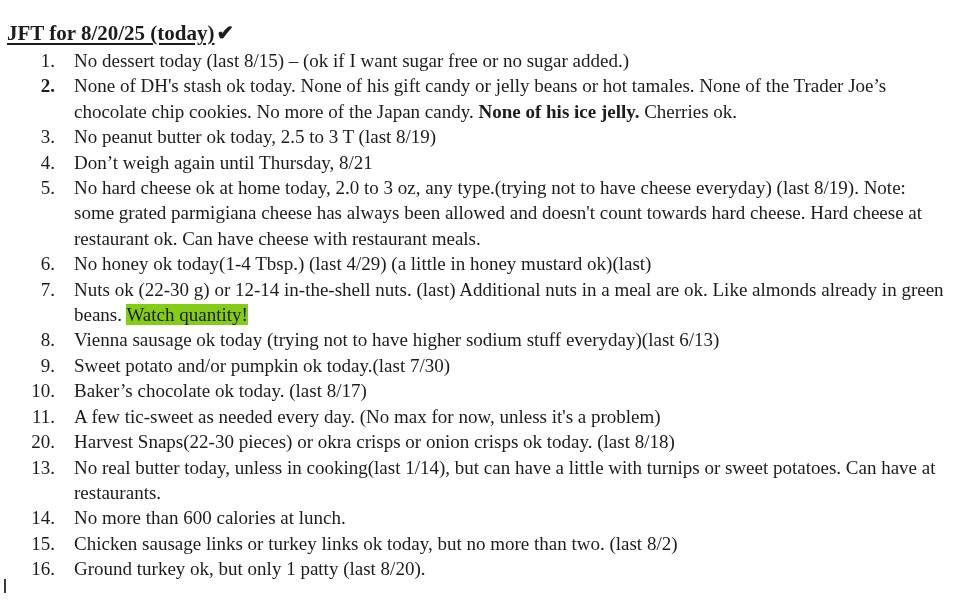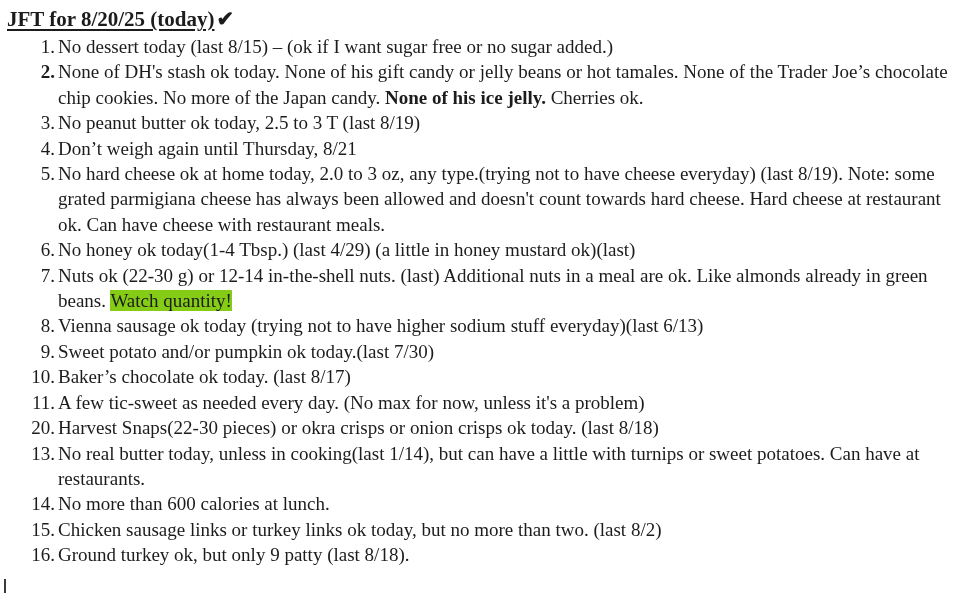--- a/index.html
+++ b/index.html
@@ -6,21 +6,21 @@
   body {
     width: 960px; height: 600px;
     font-family: "Liberation Serif", serif;
     color: #1c1c1c;
     overflow: hidden;
   }
   .page {
     position: relative;
     width: 960px; height: 600px;
     box-sizing: border-box;
-    padding: 6px 6px 0 7px;
+    padding: 20px 6px 0 7px;
   }
   .title-line {
     font-size: 21px;
     font-weight: bold;
     line-height: 27px;
     white-space: nowrap;
   }
   .title-text {
     text-decoration: underline;
     text-decoration-thickness: 2px;
@@ -36,21 +36,21 @@
   .row {
     display: flex;
     font-size: 19px;
     line-height: 25.4px;
   }
   .num {
     flex: 0 0 48px;
     text-align: right;
   }
   .txt {
-    margin-left: 3px;
+    margin-left: 19px;
     flex: 1;
     padding-right: 4px;
   }
   .b { font-weight: bold; }
   .hl { background: #84cc16; }
   .sq {
     text-decoration-style: wavy;
     text-decoration-color: #ff5a52;
     text-decoration-thickness: 1px;
     text-underline-offset: 2px;
@@ -127,17 +127,17 @@
       <div class="row">
         <span class="num">14.</span>
         <span class="txt"><span>No more than 600 calories at lunch.</span></span>
       </div>
       <div class="row">
         <span class="num">15.</span>
         <span class="txt"><span>Chicken sausage links or turkey links ok today, but no more than two. (last 8/2)</span></span>
       </div>
       <div class="row">
         <span class="num">16.</span>
-        <span class="txt"><span>Ground turkey ok, but only 9 patty (last 8/18).</span></span>
+        <span class="txt"><span>Ground turkey ok, but only 1 patty (last 8/20).</span></span>
       </div>
     </div>
   <div class="cursor"></div>
 </div>
 
 </body></html>

